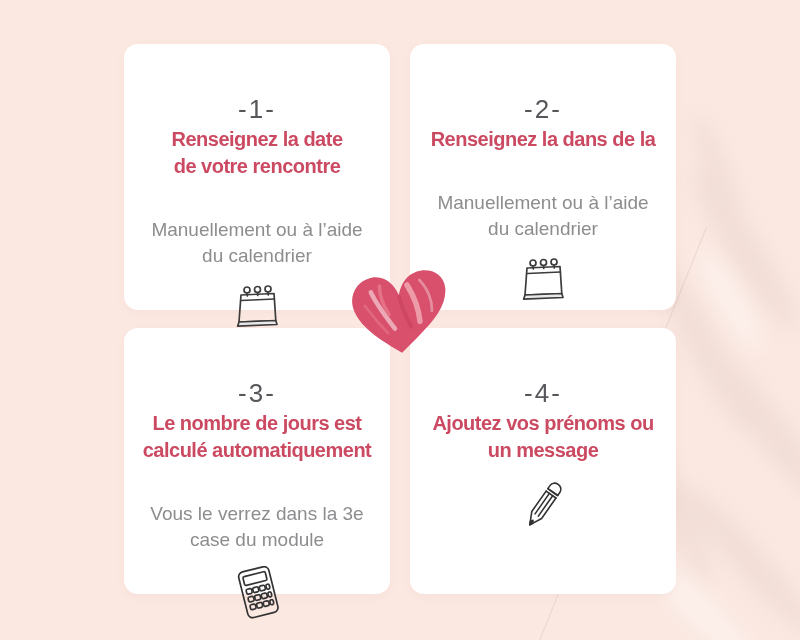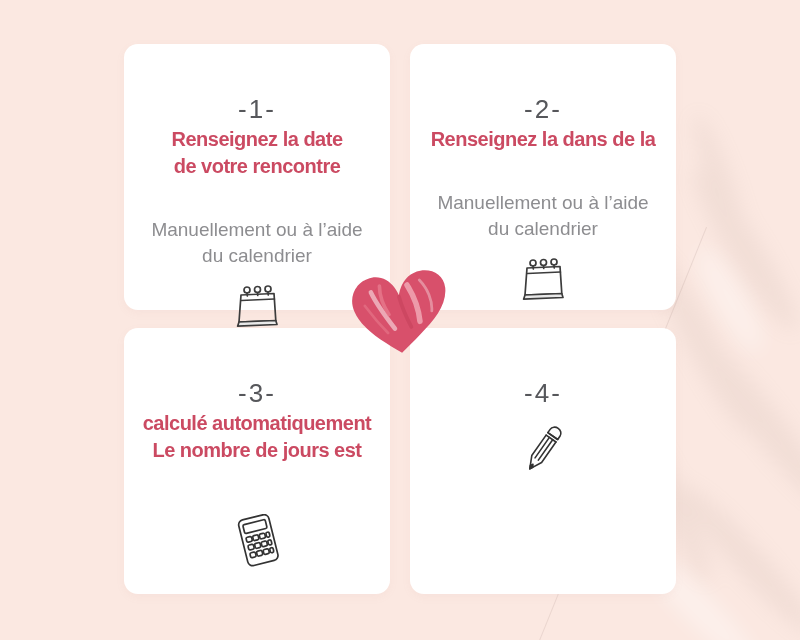--- a/index.html
+++ b/index.html
@@ -139,24 +139,26 @@
             <circle cx="38" cy="7" r="3"></circle>
             <line x1="38" y1="10" x2="38.2" y2="13"></line>
           </g>
         </svg>
       </div>
     </div>
 
     <div class="card">
       <div class="step-number">-3-</div>
       <div class="card-title">
+        <span>Le nombre de jours est</span>
         <span>calculé automatiquement</span>
-        <span>Le nombre de jours est</span>
       </div>
       <div class="card-subtitle">
+        <span>Vous le verrez dans la 3e</span>
+        <span>case du module</span>
       </div>
       <div class="card-icon">
         <svg width="66" height="54" viewBox="0 0 66 54">
           <g transform="rotate(-14 33 27)" fill="none" stroke="#333333" stroke-width="1.7" stroke-linejoin="round">
             <rect x="19" y="3" width="31" height="47" rx="5"></rect>
             <rect x="23" y="8" width="23" height="9" rx="1.5"></rect>
             <rect x="23" y="21" width="5.6" height="5" rx="1.5"></rect>
             <rect x="29.8" y="21" width="5.6" height="5" rx="1.5"></rect>
             <rect x="36.6" y="21" width="5.6" height="5" rx="1.5"></rect>
             <rect x="43.4" y="21" width="3.4" height="5" rx="1.5"></rect>
@@ -168,20 +170,24 @@
             <rect x="29.8" y="37" width="5.6" height="5" rx="1.5"></rect>
             <rect x="36.6" y="37" width="5.6" height="5" rx="1.5"></rect>
             <rect x="43.4" y="37" width="3.4" height="5" rx="1.5"></rect>
           </g>
         </svg>
       </div>
     </div>
 
     <div class="card">
       <div class="step-number">-4-</div>
+      <div class="card-title">
+        <span>Ajoutez vos prénoms ou</span>
+        <span>un message</span>
+      </div>
       <div class="card-icon">
         <svg width="52" height="58" viewBox="0 0 52 58">
           <g transform="rotate(35 26 29)" fill="none" stroke="#333333" stroke-width="1.6" stroke-linecap="round" stroke-linejoin="round">
             <path d="M20 12 L20 8 a6 5.5 0 0 1 12 0 L32 12 Z"></path>
             <line x1="20" y1="12" x2="32" y2="12"></line>
             <line x1="20" y1="15" x2="32" y2="15"></line>
             <path d="M20 15 L20 40 L26 52 L32 40 L32 15"></path>
             <line x1="24" y1="15" x2="24" y2="40"></line>
             <line x1="28" y1="15" x2="28" y2="40"></line>
             <path d="M24.5 49 L26 52 L27.5 49 L26 46.5 Z" fill="#333333"></path>

